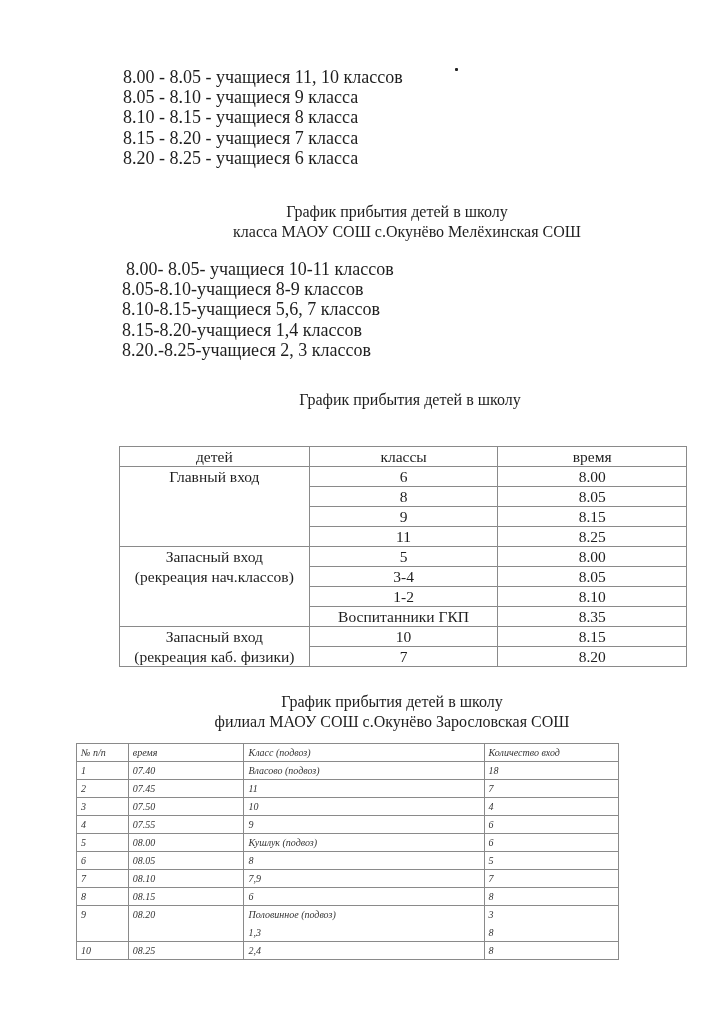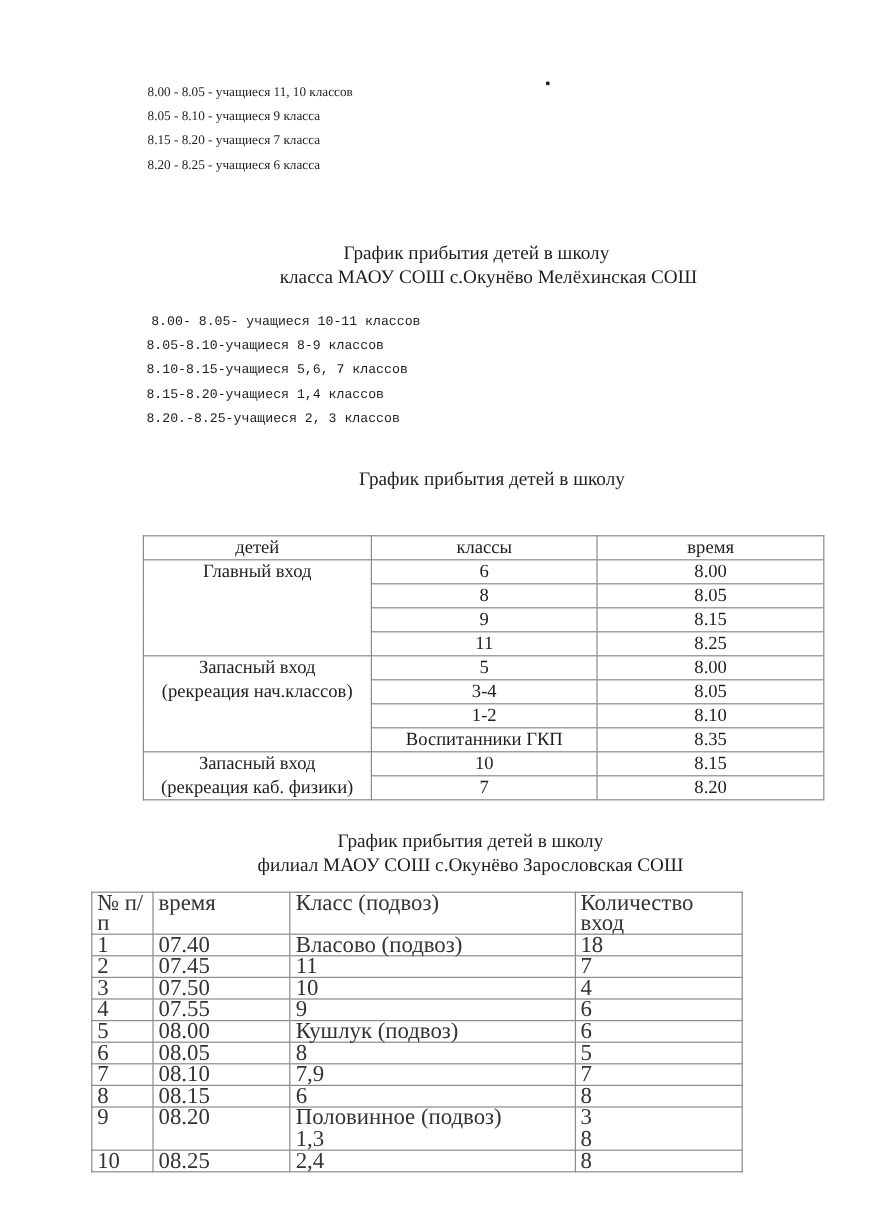--- a/index.html
+++ b/index.html
@@ -2,58 +2,59 @@
 <html><head>
   <meta charset="utf-8">
   <style>
     html, body { margin: 0; padding: 0; background: #ffffff; }
     body {
       width: 724px; height: 1024px; position: relative; overflow: hidden;
       font-family: "Liberation Serif", "DejaVu Serif", serif;
       color: #1e1e1e;
     }
     .speck { position: absolute; left: 455px; top: 68px; width: 3px; height: 3px; background: #222; border-radius: 1px; }
-    .list { position: absolute; margin: 0; padding: 0; list-style: none; font-size: 11px; line-height: 20.2px; }
+    .list { position: absolute; margin: 0; padding: 0; list-style: none; font-size: 18px; line-height: 20.2px; }
     .list1 { left: 123px; top: 67px; }
-    .list2 { left: 122px; top: 259px; font-family: Liberation Mono, monospace; }
+    .list2 { left: 122px; top: 259px; }
     .list2 li:first-child { padding-left: 4px; }
     .heading {
       position: absolute; left: 0; width: 724px; text-align: center;
       font-weight: normal; font-size: 16px; line-height: 19.5px; margin: 0;
     }
     .heading span { display: block; }
     .h1 { top: 202px; } .h1 span:first-child { padding-left: 70px; } .h1 span:last-child { padding-left: 90px; }
     .h2 { top: 390px; } .h2 span:first-child { padding-left: 100px; } .h2 span:last-child { padding-left: 96px; }
     .h3 { top: 692px; } .h3 span:first-child { padding-left: 60px; } .h3 span:last-child { padding-left: 60px; }
 
     table { border-collapse: collapse; position: absolute; }
     .t1 { left: 119px; top: 446px; width: 568px; font-size: 15.5px; }
     .t1 td, .t1 th {
       border: 1px solid #8a8a8a; text-align: center; font-weight: normal;
       height: 19px; padding: 0; line-height: 19px; vertical-align: top;
     }
     .t1 col.c1 { width: 190px; } .t1 col.c2 { width: 189px; } .t1 col.c3 { width: 189px; }
     .t1 .entry { line-height: 19.5px; }
 
-    .t2 { left: 76px; top: 743px; width: 543px; font-size: 19px; color: #333; }
+    .t2 { left: 76px; top: 743px; width: 543px; font-size: 10px; color: #333; font-style: italic; }
     .t2 td, .t2 th {
       border: 1px solid #8a8a8a; text-align: left; font-weight: normal;
       padding: 0 0 0 4px; height: 17px; line-height: 17px; vertical-align: top;
     }
     .t2 col.c1 { width: 61px; } .t2 col.c2 { width: 137px; } .t2 col.c3 { width: 286px; } .t2 col.c4 { width: 154px; }
     .t2 .multi span { display: block; line-height: 17.5px; }
   </style>
 </head>
 <body>
 
 <div class="speck"></div>
 
 <ul class="list list1">
   <li>8.00 - 8.05 - учащиеся 11, 10 классов</li>
   <li>8.05 - 8.10 - учащиеся 9 класса</li>
+  <li>8.10 - 8.15 - учащиеся 8 класса</li>
   <li>8.15 - 8.20 - учащиеся 7 класса</li>
   <li>8.20 - 8.25 - учащиеся 6 класса</li>
 </ul>
 
 <h2 class="heading h1">
   <span>График прибытия детей в школу</span>
   <span>класса МАОУ СОШ с.Окунёво Мелёхинская СОШ</span>
 </h2>
 
 <ul class="list list2">

